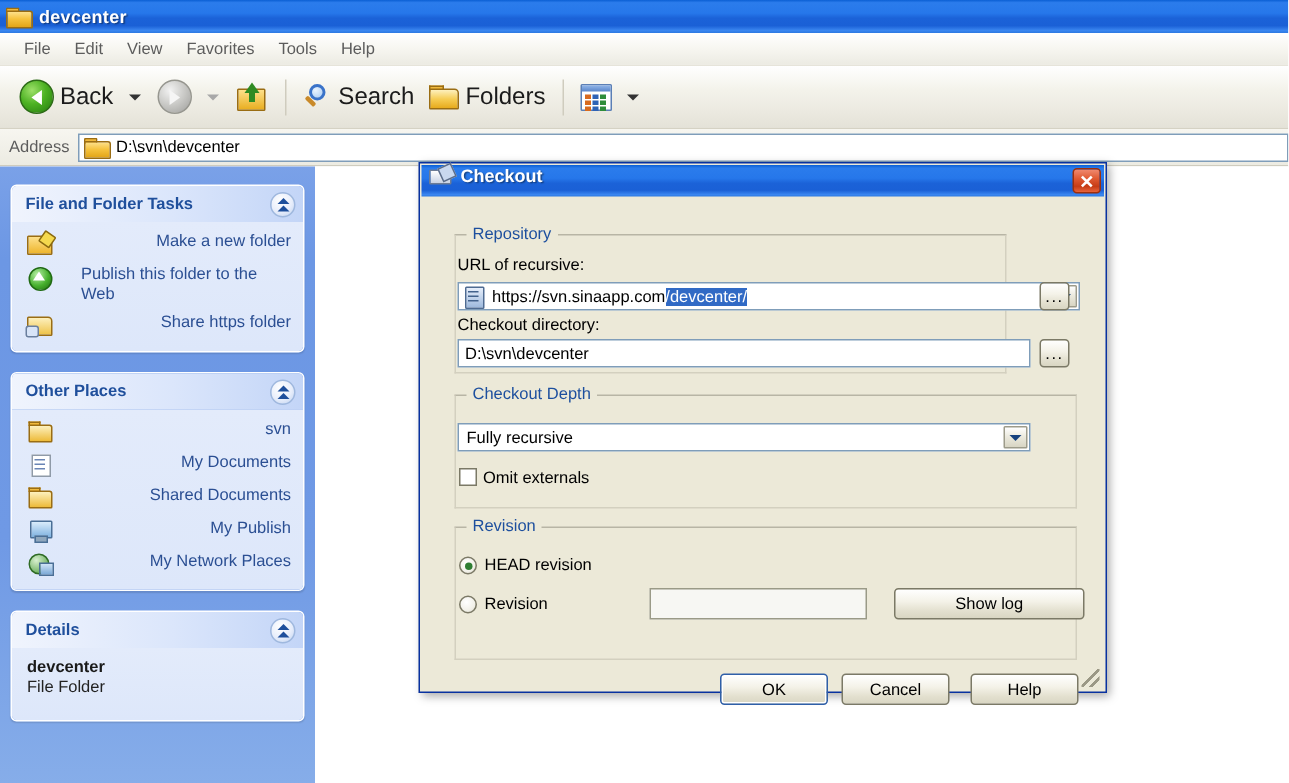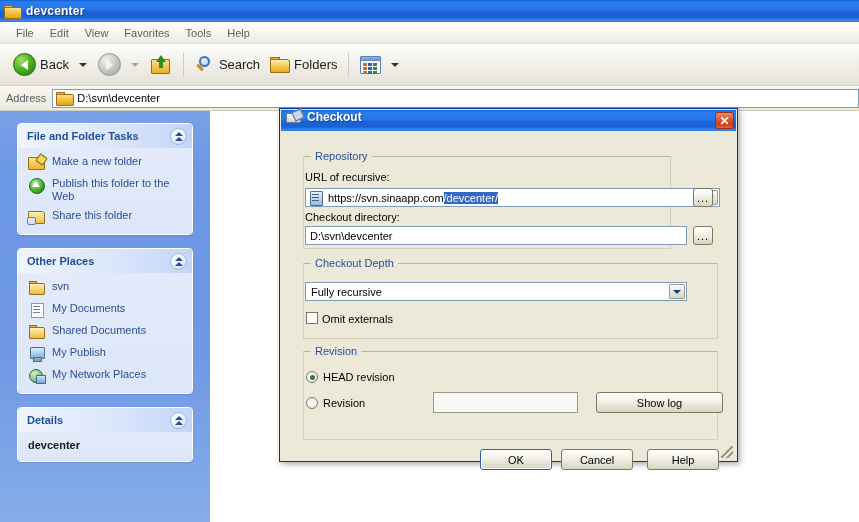--- a/index.html
+++ b/index.html
@@ -59,21 +59,21 @@
   }
 
   
   .toolbar {
     position: absolute; left: 0; top: 44px; width: 859px; height: 42px;
     background: linear-gradient(to bottom,#ffffff 0%,#f3f2ea 40%,#ebe9e0 75%,#e4e2d8 100%);
     display: flex; align-items: center; padding-left: 8px;
     border-bottom: 1px solid #d5d2c4;
   }
   .tb-item { display:flex; align-items:center; height: 34px; padding: 0 5px; cursor: default; }
-  .tb-label { font-size: 13px; color: #1b1b1b; margin-left: 4px; }
+  .tb-label { font-size: 16px; color: #1b1b1b; margin-left: 4px; }
   .tb-caret {
     width:0;height:0; border-left:4px solid transparent; border-right:4px solid transparent;
     border-top:4px solid #333; margin: 0 6px 0 5px;
   }
   .tb-caret.dim { border-top-color:#a8a8a8; }
   .tb-sep { width:1px; height:24px; background:#cfccbe; margin: 0 6px; }
 
   .circ { width: 23px; height: 23px; border-radius: 50%; position: relative; }
   .circ.green { background: radial-gradient(circle at 35% 30%, #9ee06a 0%, #4db223 45%, #237a0d 100%);
                 border:1px solid #2c6a16; }
@@ -151,21 +151,21 @@
     position:absolute; left:0; top:111px; width:859px; height:411px;
     background:#ffffff;
   }
   .left-pane {
     position:absolute; left:0; top:0; width:210px; height:411px;
     background: linear-gradient(to bottom,#7aa1e8 0%,#6c97e4 15%,#6f99e5 60%,#86ade9 100%);
     padding: 12px 0 0 0;
   }
 
   .panel {
-    width: 176px; margin: 0 auto 13px auto;
+    width: 196px; margin: 0 auto 13px auto;
     border:1px solid #ffffff;
     border-radius: 4px;
     overflow:hidden;
     box-shadow: 0 1px 1px rgba(0,0,0,.12);
   }
   .panel-head {
     height: 24px;
     background: linear-gradient(to right,#f0f4fd 0%,#dbe6fb 55%,#c3d5f7 100%);
     display:flex; align-items:center; justify-content:space-between;
     padding: 0 5px 0 9px;
@@ -181,21 +181,21 @@
     border-left:4px solid transparent; border-right:4px solid transparent;
     border-bottom:4px solid #1e4f9c; transform: translateX(-50%);
   }
   .chev-btn::before { top:3px; }
   .chev-btn::after  { top:8px; }
 
   .panel-body {
     background: linear-gradient(to bottom,#e3ebfb 0%,#dde7fa 100%);
     padding: 7px 8px 9px 10px;
   }
-  .prow { display:flex; align-items:flex-start; margin-bottom:6px; cursor:default; }
+  .prow { display:flex; align-items:flex-start; margin-bottom:6px; cursor:default;justify-content:space-between; }
   .prow:last-child { margin-bottom:0; }
   .prow .ic { width:18px; min-width:18px; height:16px; margin-right:6px; position:relative; }
   .prow .tx { font-size:11px; color:#2b4f93; line-height:13px; }
 
   .ic-newfolder::before { content:""; position:absolute; left:0; top:2px; width:15px;height:11px;
     background: linear-gradient(to bottom,#fde08a,#eeb52c); border:1px solid #9a6d13; border-radius:1px;}
   .ic-newfolder::after { content:""; position:absolute; left:9px; top:0px; width:7px;height:7px;
     background:#f5d94e; border:1px solid #8a6a10; transform: rotate(35deg); border-radius:1px;}
   .ic-publish::before { content:""; position:absolute; left:1px; top:1px; width:14px;height:14px;
     border-radius:50%; background: radial-gradient(circle at 35% 30%,#b9f0a8 0%,#47b02e 55%,#1d6c0f 100%);
@@ -425,21 +425,21 @@
           <div class="prow">
             <span class="ic ic-newfolder"></span>
             <span class="tx">Make a new folder</span>
           </div>
           <div class="prow">
             <span class="ic ic-publish"></span>
             <span class="tx" style="max-width:140px">Publish this folder to the Web</span>
           </div>
           <div class="prow">
             <span class="ic ic-share"></span>
-            <span class="tx">Share this folder</span>
+            <span class="tx">Share https folder</span>
           </div>
         </div>
       </div>
 
       <div class="panel">
         <div class="panel-head">
           <span class="ht">Other Places</span>
           <span class="chev-btn"></span>
         </div>
         <div class="panel-body">
@@ -466,20 +466,21 @@
         </div>
       </div>
 
       <div class="panel">
         <div class="panel-head">
           <span class="ht">Details</span>
           <span class="chev-btn"></span>
         </div>
         <div class="panel-body">
           <div class="det-name">devcenter</div>
+          <div class="det-type">File Folder</div>
         </div>
       </div>
 
     </div>
 
     <div style="position:absolute;left:210px;top:0;width:649px;height:411px;background:#ffffff"></div>
   </div>
 
   <div class="dialog">
     <div class="dlg-title">

